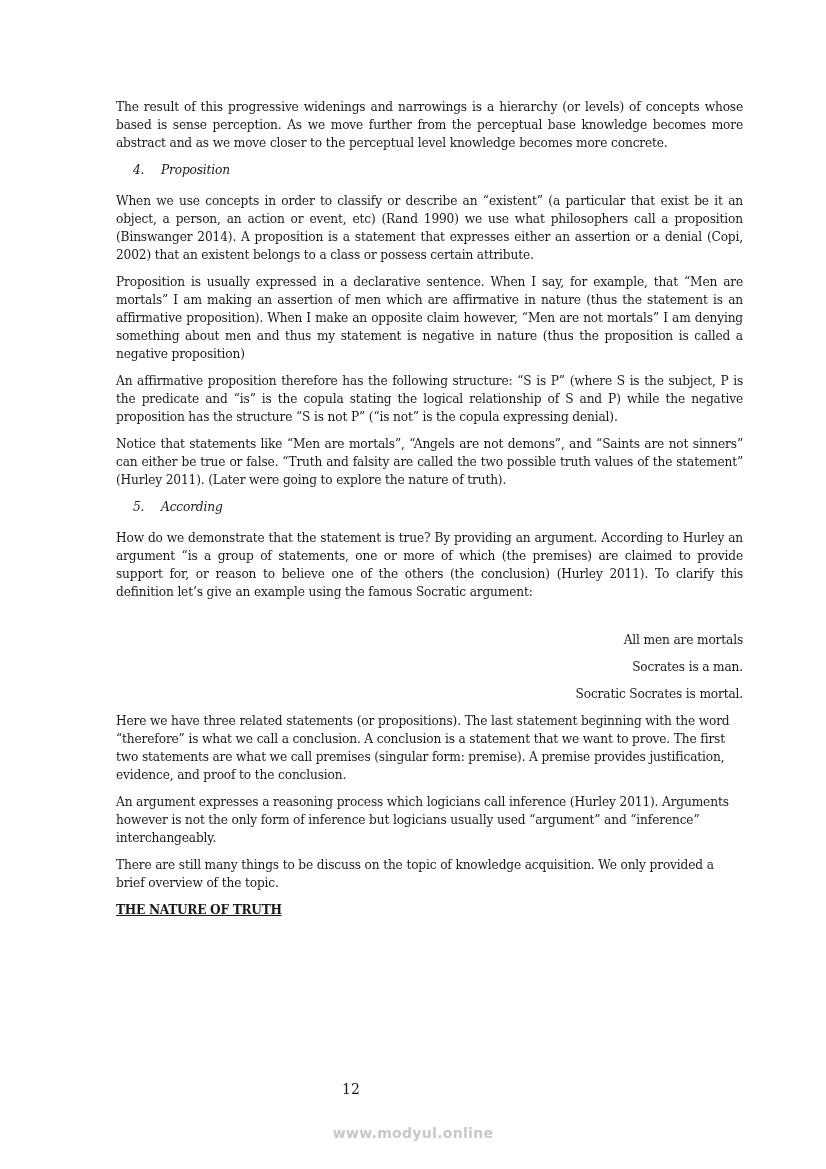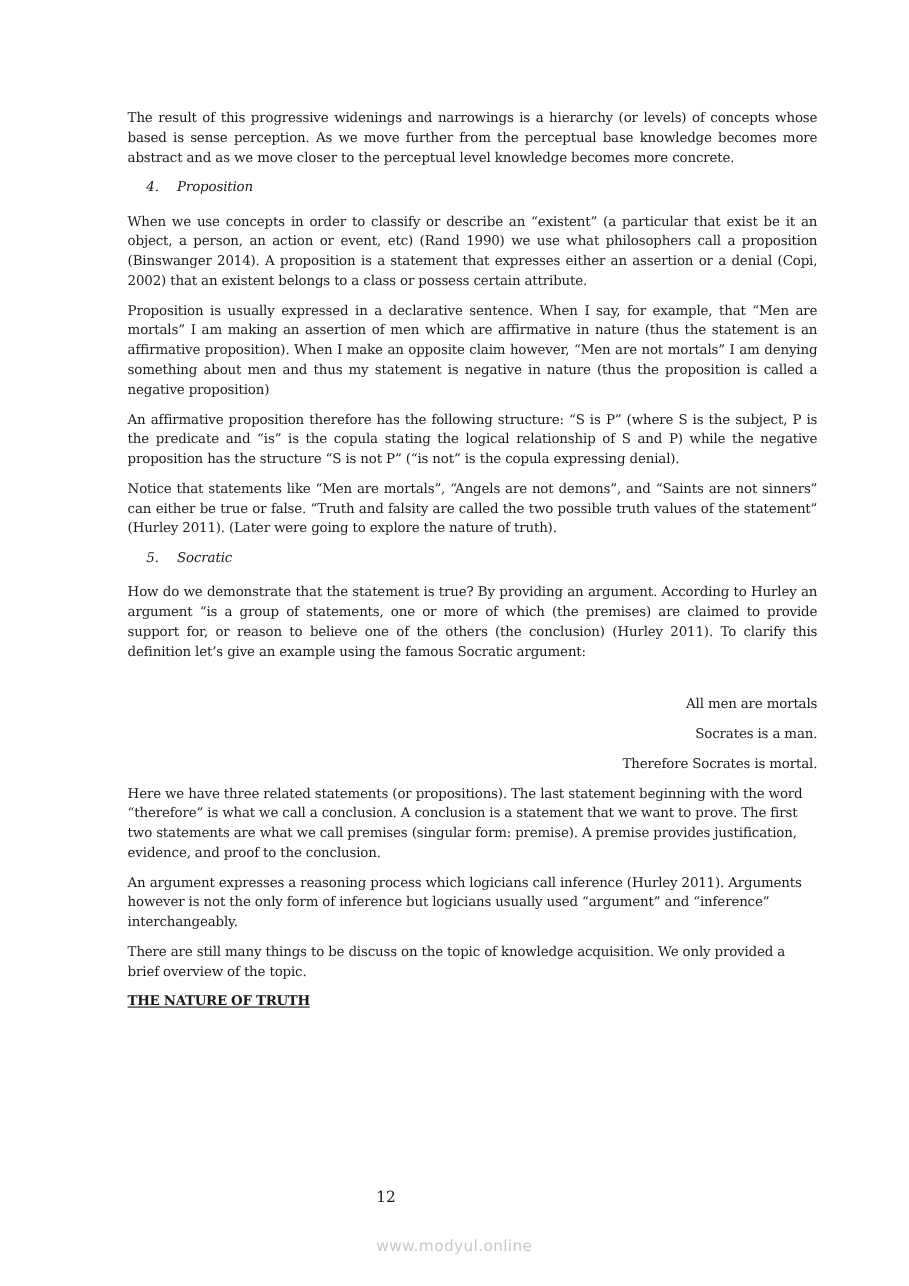--- a/index.html
+++ b/index.html
@@ -52,48 +52,49 @@
   .watermark {
     position: absolute;
     top: 1125px;
     left: 0;
     width: 826px;
     text-align: center;
     font-family: "DejaVu Sans", sans-serif;
     font-size: 14px;
     color: #c8c8c8;
     letter-spacing: 0.3px;
+    font-weight: bold;
   }
 </style>
 </head>
 <body>
 
 <div class="page">
 
   <p class="para">The result of this progressive widenings and narrowings is a hierarchy (or levels) of concepts whose based is sense perception. As we move further from the perceptual base knowledge becomes more abstract and as we move closer to the perceptual level knowledge becomes more concrete.</p>
 
   <div class="list-heading">
     <span class="num">4.</span><span>Proposition</span>
   </div>
 
   <p class="para">When we use concepts in order to classify or describe an “existent” (a particular that exist be it an object, a person, an action or event, etc) (Rand 1990) we use what philosophers call a proposition (Binswanger 2014). A proposition is a statement that expresses either an assertion or a denial (Copi, 2002) that an existent belongs to a class or possess certain attribute.</p>
   <p class="para">Proposition is usually expressed in a declarative sentence. When I say, for example, that “Men are mortals” I am making an assertion of men which are affirmative in nature (thus the statement is an affirmative proposition). When I make an opposite claim however, “Men are not mortals” I am denying something about men and thus my statement is negative in nature (thus the proposition is called a negative proposition)</p>
   <p class="para">An affirmative proposition therefore has the following structure: “S is P” (where S is the subject, P is the predicate and “is” is the copula stating the logical relationship of S and P) while the negative proposition has the structure “S is not P” (“is not” is the copula expressing denial).</p>
   <p class="para">Notice that statements like “Men are mortals”, “Angels are not demons”, and “Saints are not sinners” can either be true or false. “Truth and falsity are called the two possible truth values of the statement” (Hurley 2011). (Later were going to explore the nature of truth).</p>
 
   <div class="list-heading">
-    <span class="num">5.</span><span>Socratic</span>
+    <span class="num">5.</span><span>According</span>
   </div>
 
   <p class="para">How do we demonstrate that the statement is true? By providing an argument. According to Hurley an argument “is a group of statements, one or more of which (the premises) are claimed to provide support for, or reason to believe one of the others (the conclusion) (Hurley 2011). To clarify this definition let’s give an example using the famous Socratic argument:</p>
 
   <div class="argument">
     <div class="line">All men are mortals</div>
     <div class="line">Socrates is a man.</div>
-    <div class="line">Therefore Socrates is mortal.</div>
+    <div class="line">Socratic Socrates is mortal.</div>
   </div>
 
   <p class="para left">Here we have three related statements (or propositions). The last statement beginning with the word “therefore” is what we call a conclusion. A conclusion is a statement that we want to prove. The first two statements are what we call premises (singular form: premise). A premise provides justification, evidence, and proof to the conclusion.</p>
   <p class="para left">An argument expresses a reasoning process which logicians call inference (Hurley 2011). Arguments however is not the only form of inference but logicians usually used “argument” and “inference” interchangeably.</p>
   <p class="para left">There are still many things to be discuss on the topic of knowledge acquisition. We only provided a brief overview of the topic.</p>
 
   <div class="section-title">THE NATURE OF TRUTH</div>
 
 </div>
 

